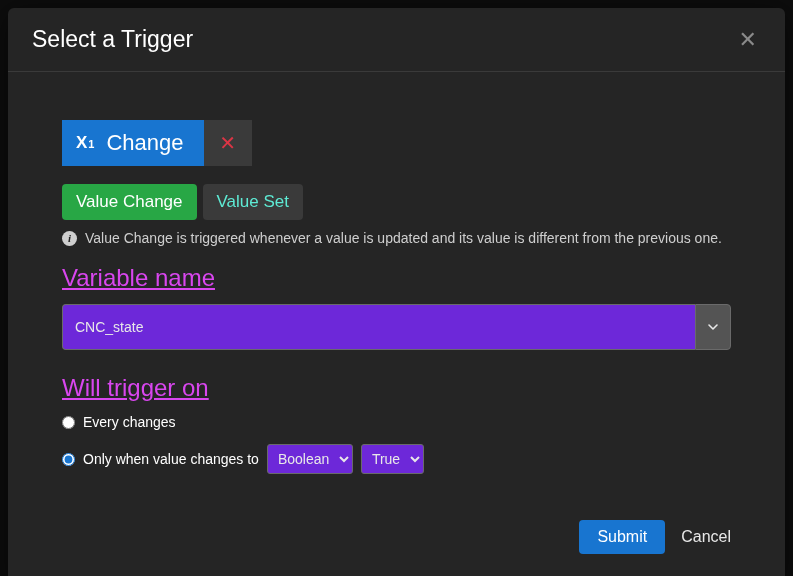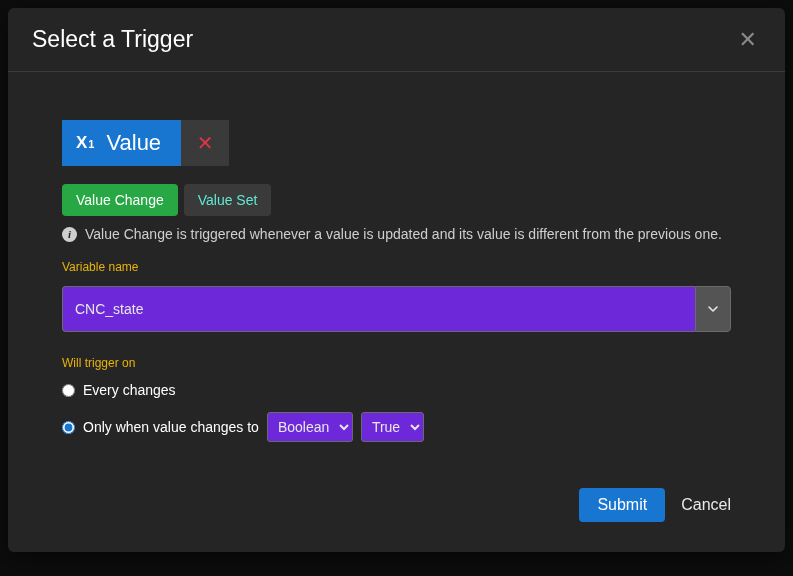--- a/index.html
+++ b/index.html
@@ -96,21 +96,21 @@
       font-size: 20px;
     }
     .tab-row {
       display: flex;
       gap: 6px;
       margin-bottom: 10px;
     }
     .tab {
       border: none;
       padding: 8px 14px;
-      font-size: 14px;
+      font-size: 17px;
       border-radius: 4px;
       cursor: pointer;
     }
     .tab.active {
       background: #28a745;
       color: #ffffff;
     }
     .tab.inactive {
       background: #3a3a3a;
       color: #5eead4;
@@ -131,23 +131,24 @@
       background: #cfcfcf;
       color: #252525;
       align-items: center;
       justify-content: center;
       font-size: 11px;
       font-weight: bold;
       font-style: italic;
       font-family: Georgia, serif;
     }
     .field-label {
-      color: #eab308;
-      font-size: 12px;
+      color: #d946ef;
+      font-size: 24px;
       margin-bottom: 12px;
+      text-decoration: underline;
     }
     .select-wrap {
       display: flex;
       margin-bottom: 24px;
     }
     .select-main {
       flex: 1;
       background: #6d28d9;
       color: #e8e8e8;
       border: 1px solid #6a6a6a;
@@ -225,21 +226,21 @@
       <h2 class="modal-title">Select a Trigger</h2>
       <button class="close-btn">
         <span>✕</span>
       </button>
     </div>
 
     <div class="modal-body">
       <div class="trigger-chip-row">
         <div class="trigger-chip">
           <span class="icon-box">X<span class="sub">1</span></span>
-          <span>Value</span>
+          <span>Change</span>
         </div>
         <button class="remove-chip">
           <span>✕</span>
         </button>
       </div>
 
       <div class="tab-row">
         <button class="tab active">Value Change</button>
         <button class="tab inactive">Value Set</button>
       </div>

